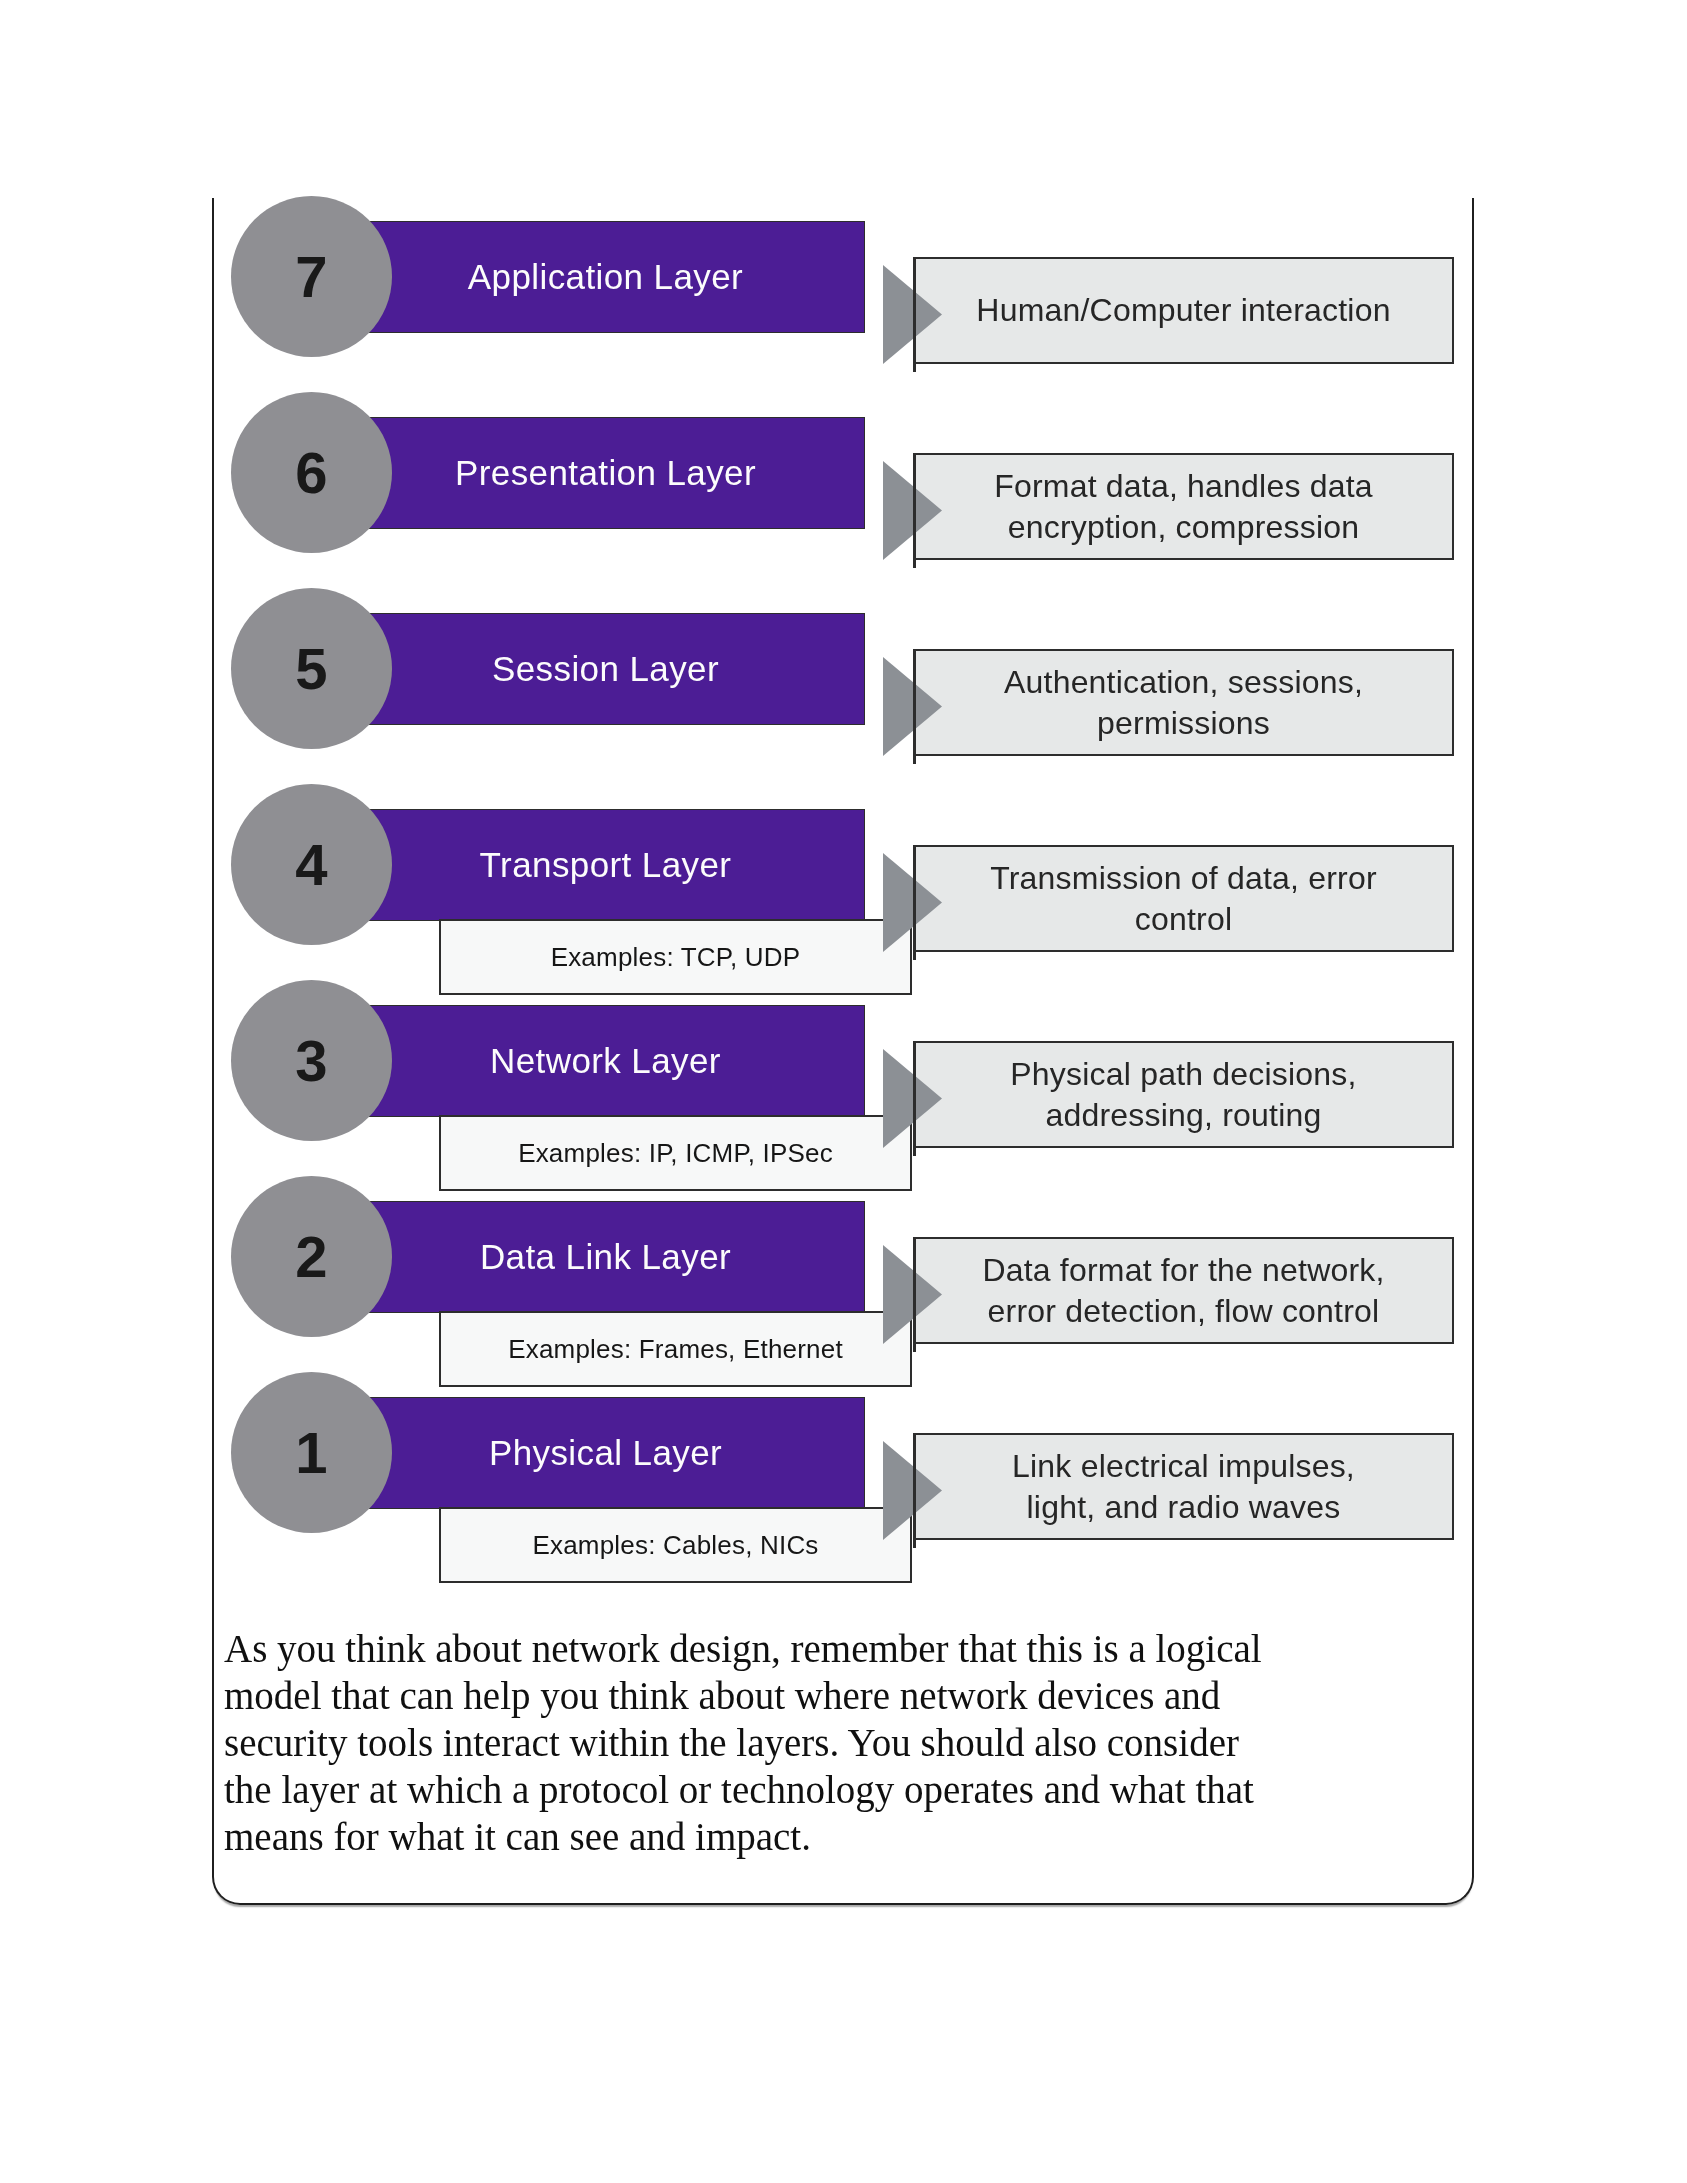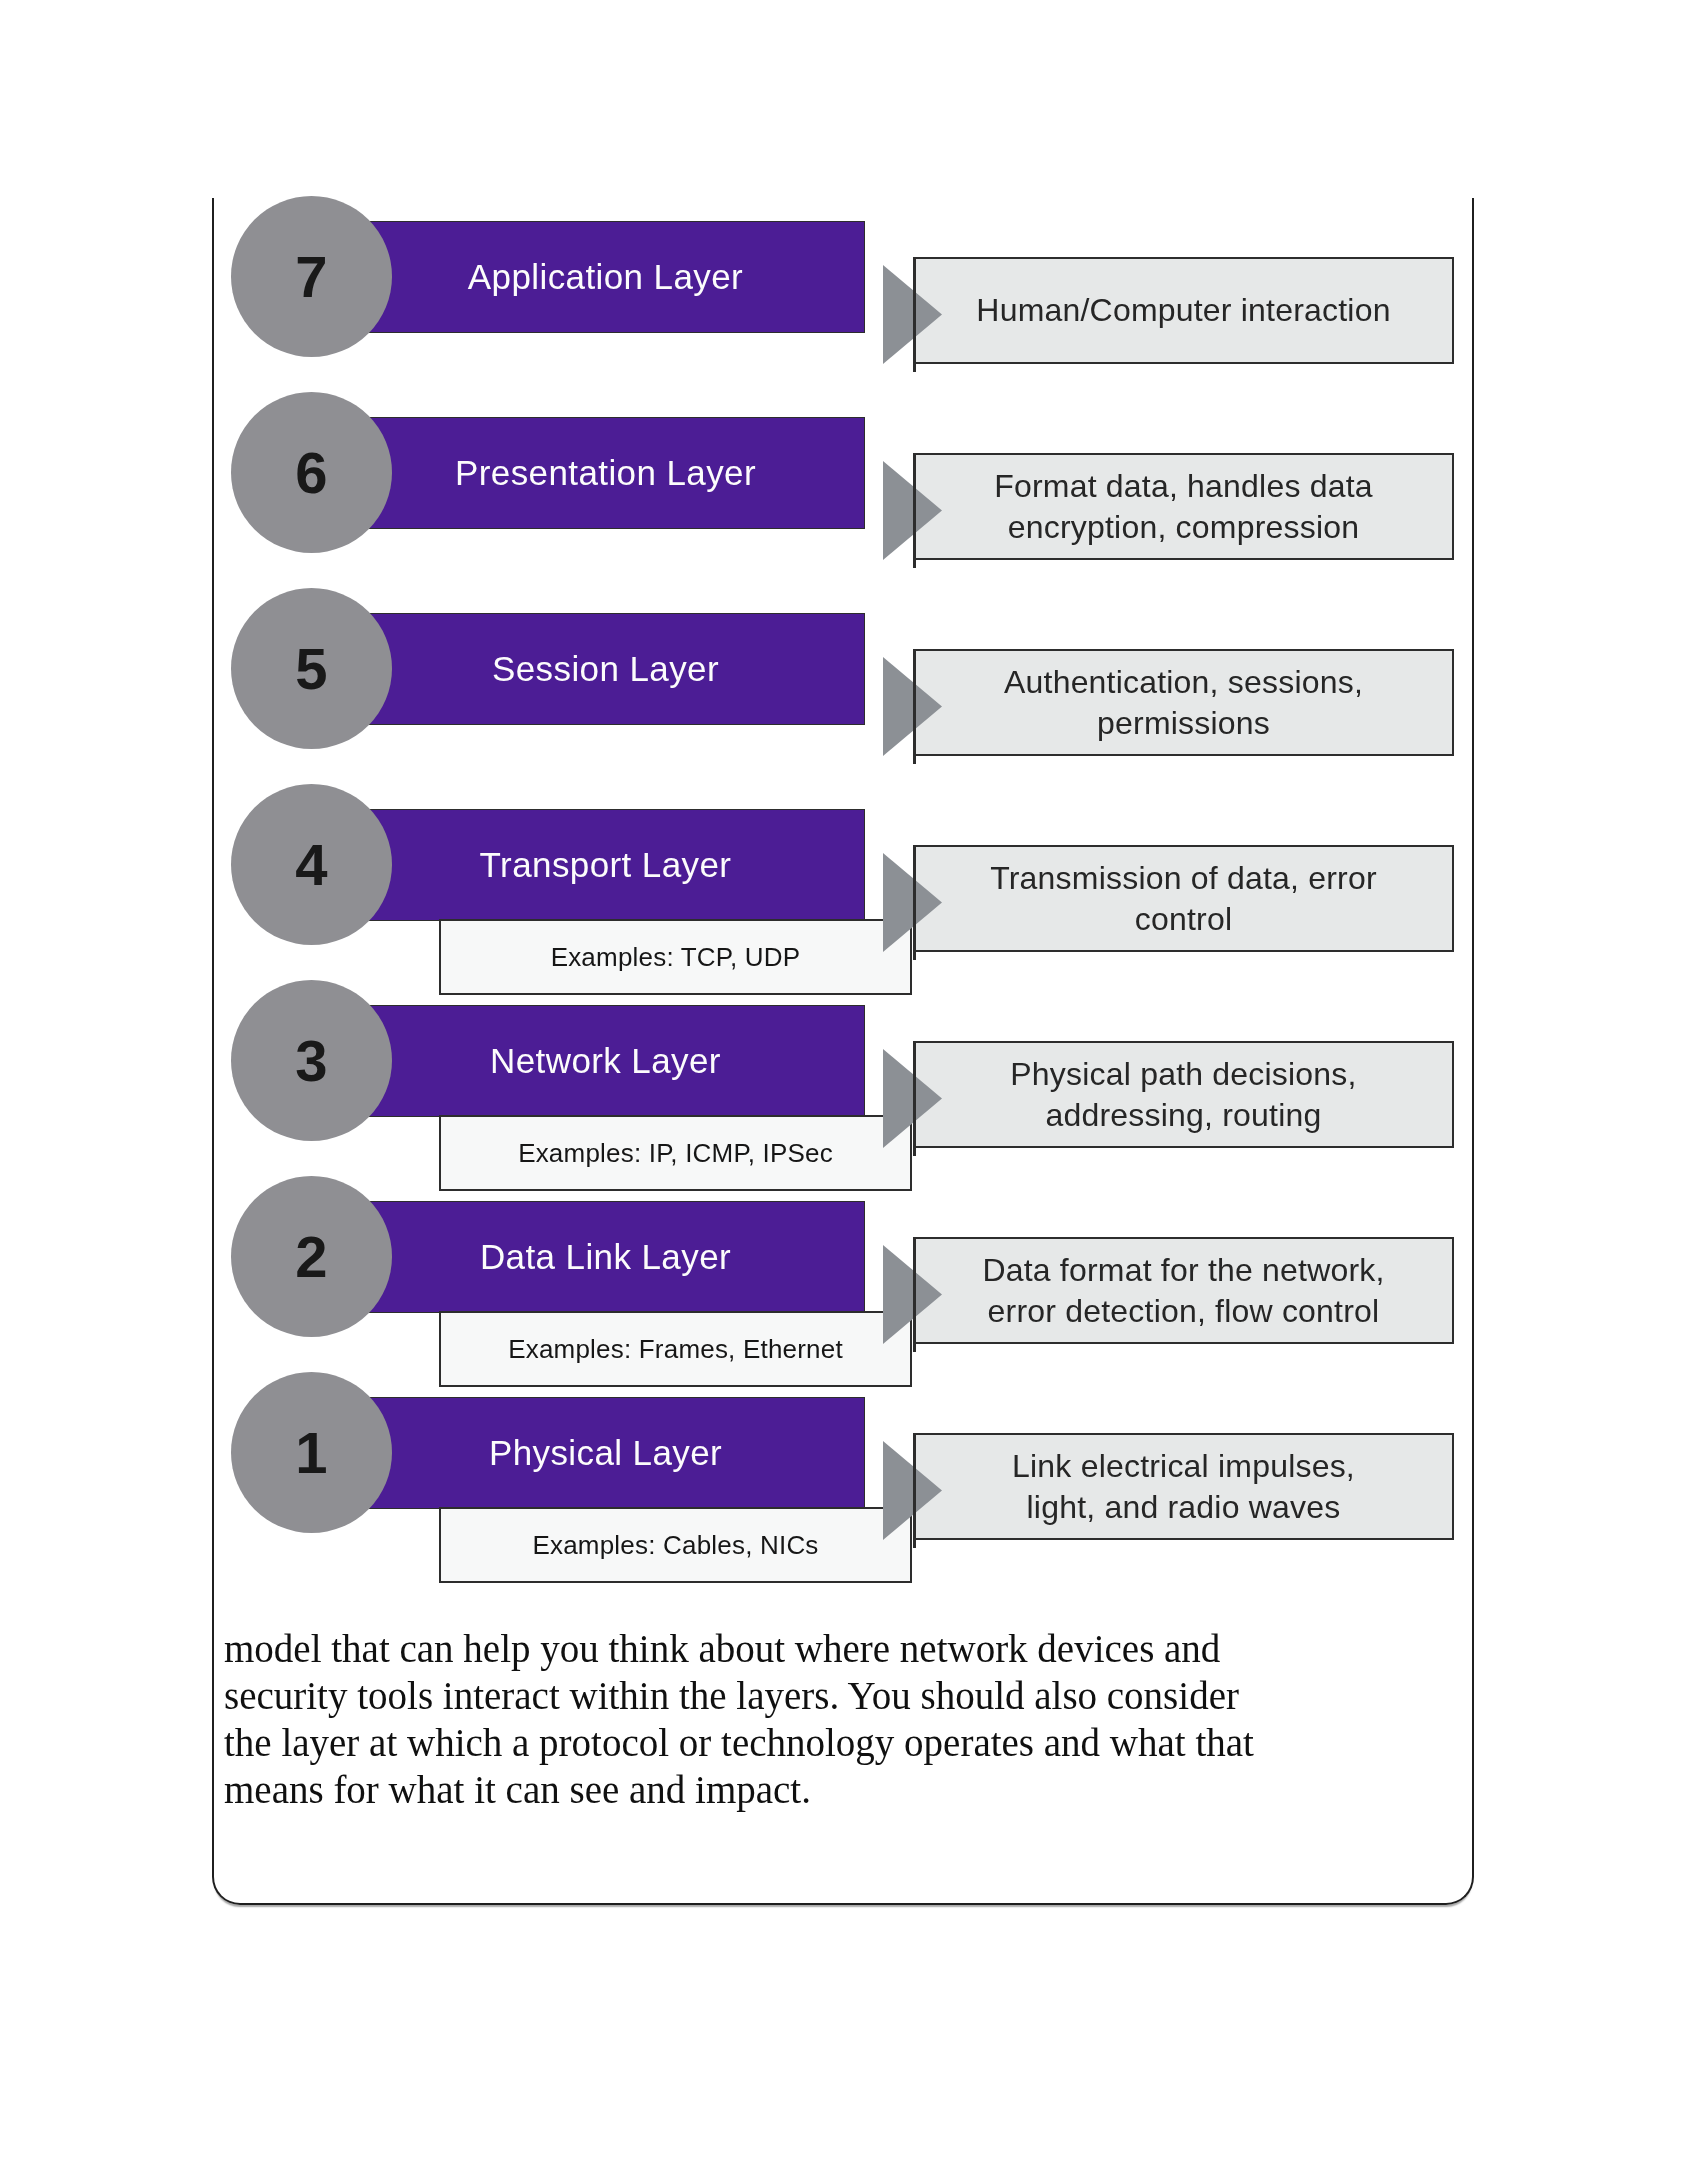--- a/index.html
+++ b/index.html
@@ -193,18 +193,19 @@
       <span class="dline">Link electrical impulses,</span>
       <span class="dline">light, and radio waves</span>
     </div>
     <div class="arrow"></div>
     <div class="bfix"></div>
   </div>
 
 </div>
 
 <div class="note">
+  <span class="nline">As you think about network design, remember that this is a logical</span>
   <span class="nline">model that can help you think about where network devices and</span>
   <span class="nline">security tools interact within the layers. You should also consider</span>
   <span class="nline">the layer at which a protocol or technology operates and what that</span>
   <span class="nline">means for what it can see and impact.</span>
 </div>
 
 
 </body></html>

